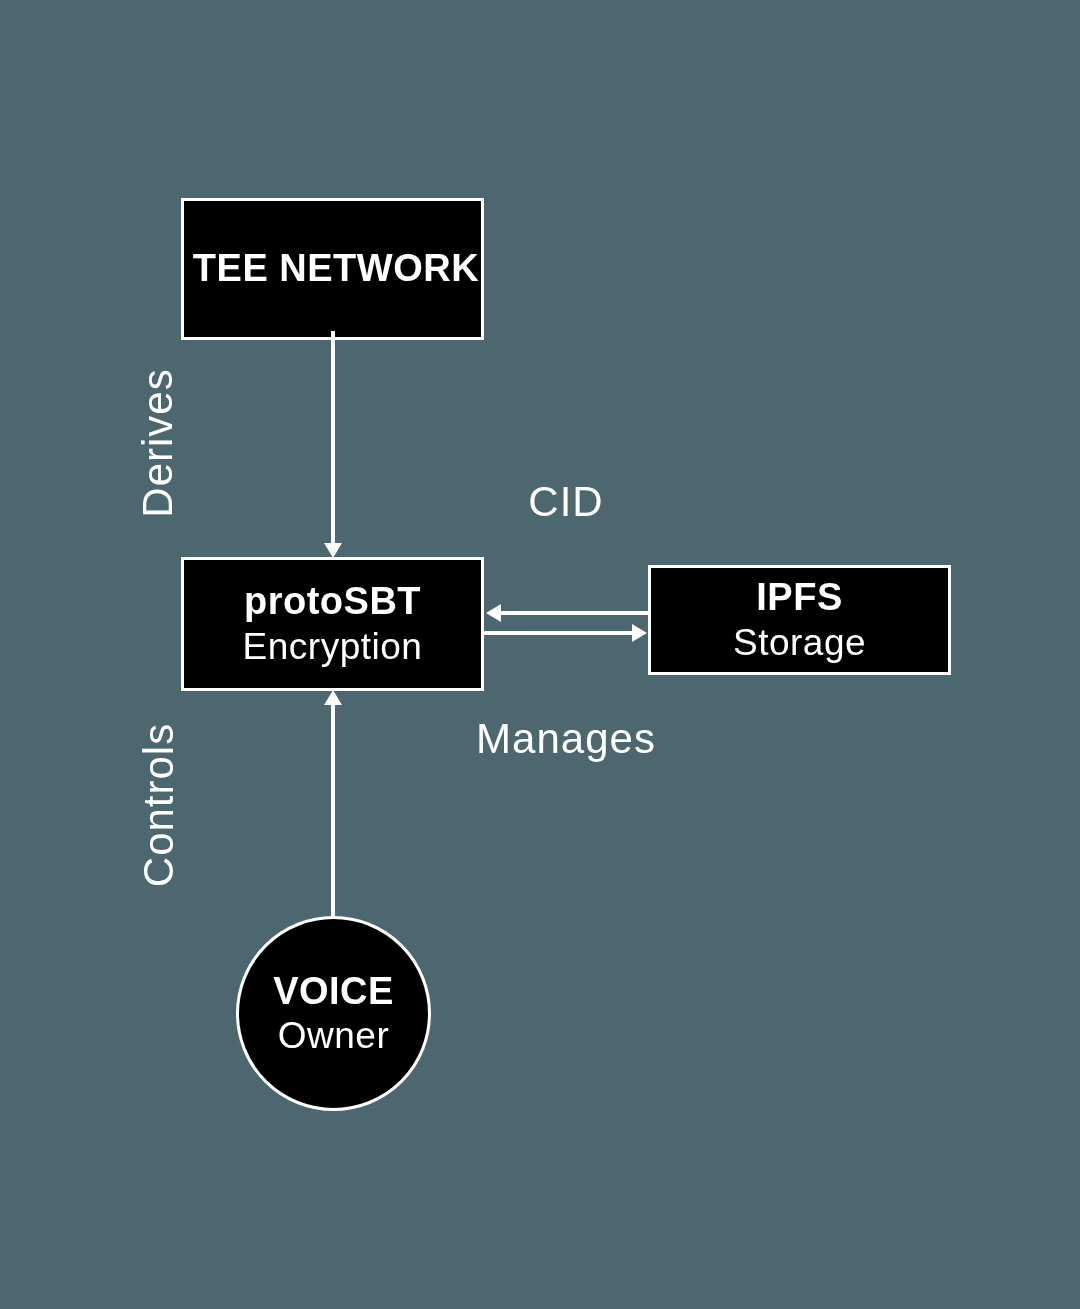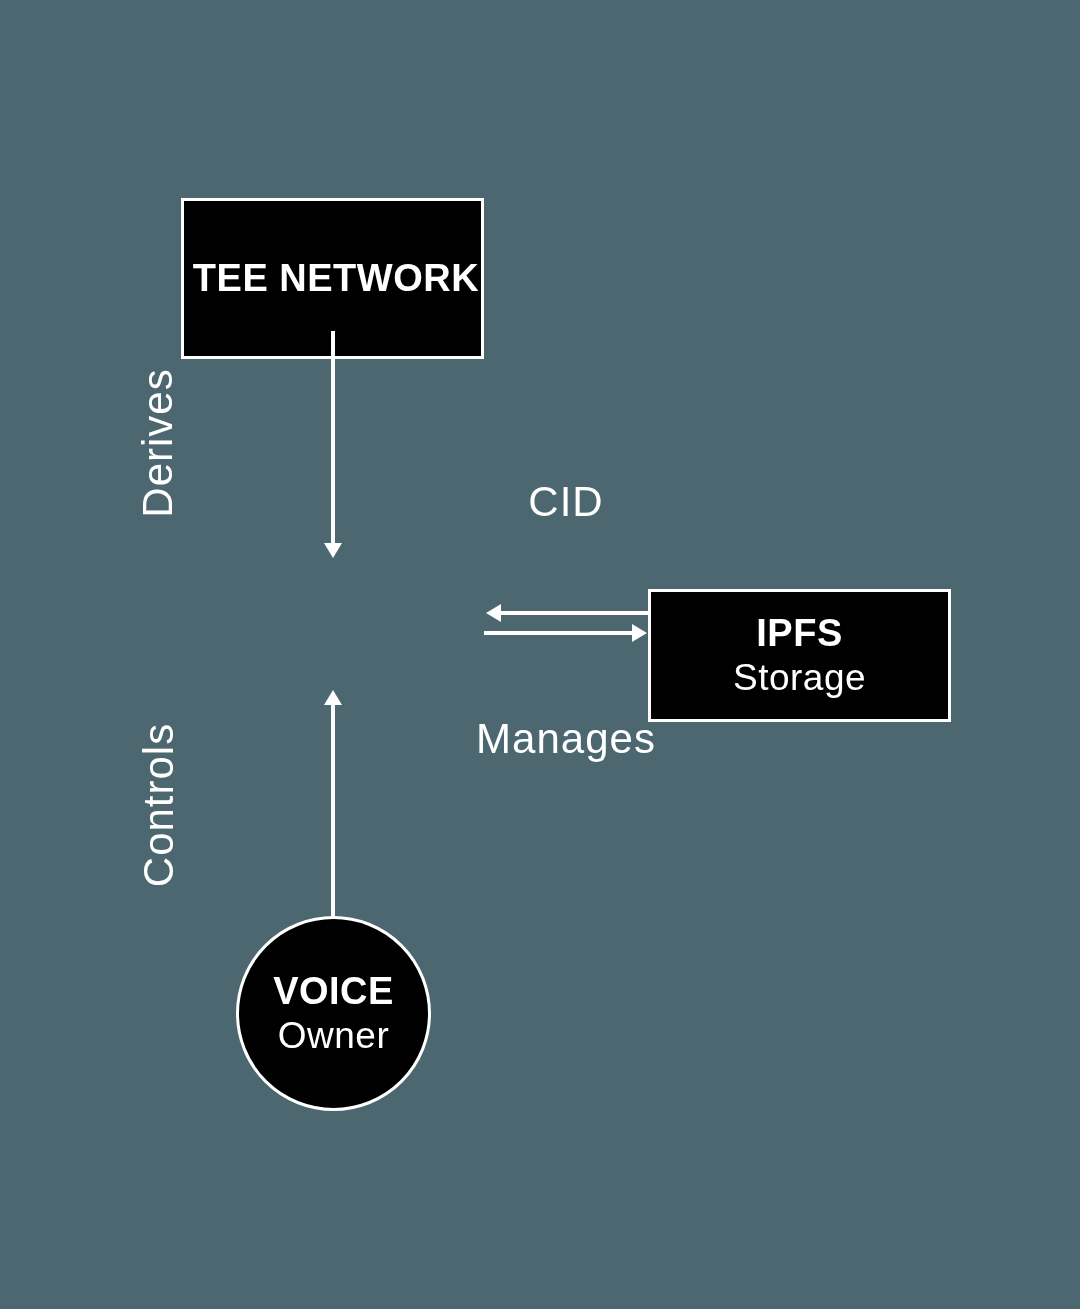--- a/index.html
+++ b/index.html
@@ -26,23 +26,23 @@
     position: absolute;
     background: var(--node-fill);
     border: 3px solid var(--node-border);
     display: flex;
     flex-direction: column;
     align-items: center;
     justify-content: center;
     color: var(--text);
     text-align: center;
   }
-  .node-tee      { left: 181px; top: 198px; width: 303px; height: 161px; padding-left: 7px; }
+  .node-tee      { left: 181px; top: 198px; width: 303px; height: 142px; padding-left: 7px; }
   .node-protosbt { left: 181px; top: 557px; width: 303px; height: 134px; }
-  .node-ipfs     { left: 648px; top: 589px; width: 303px; height: 133px; }
+  .node-ipfs     { left: 648px; top: 565px; width: 303px; height: 110px; }
   .node-voice    { left: 236px; top: 916px; width: 195px; height: 195px; border-radius: 50%; align-items: center; }
 
   .node-title {
     font-size: 38px;
     font-weight: 700;
     line-height: 1.2;
     letter-spacing: 0.5px;
   }
   .node-subtitle {
     font-size: 37px;
@@ -112,20 +112,24 @@
 </style>
 </head>
 <body>
 
 <div class="canvas">
 
   <div class="node node-tee">
     <div class="node-title">TEE NETWORK</div>
   </div>
 
+  <div class="node node-protosbt">
+    <div class="node-title">protoSBT</div>
+    <div class="node-subtitle">Encryption</div>
+  </div>
 
   <div class="node node-ipfs">
     <div class="node-title">IPFS</div>
     <div class="node-subtitle">Storage</div>
   </div>
 
   <div class="node node-voice">
     <div class="node-title">VOICE</div>
     <div class="node-subtitle">Owner</div>
   </div>

